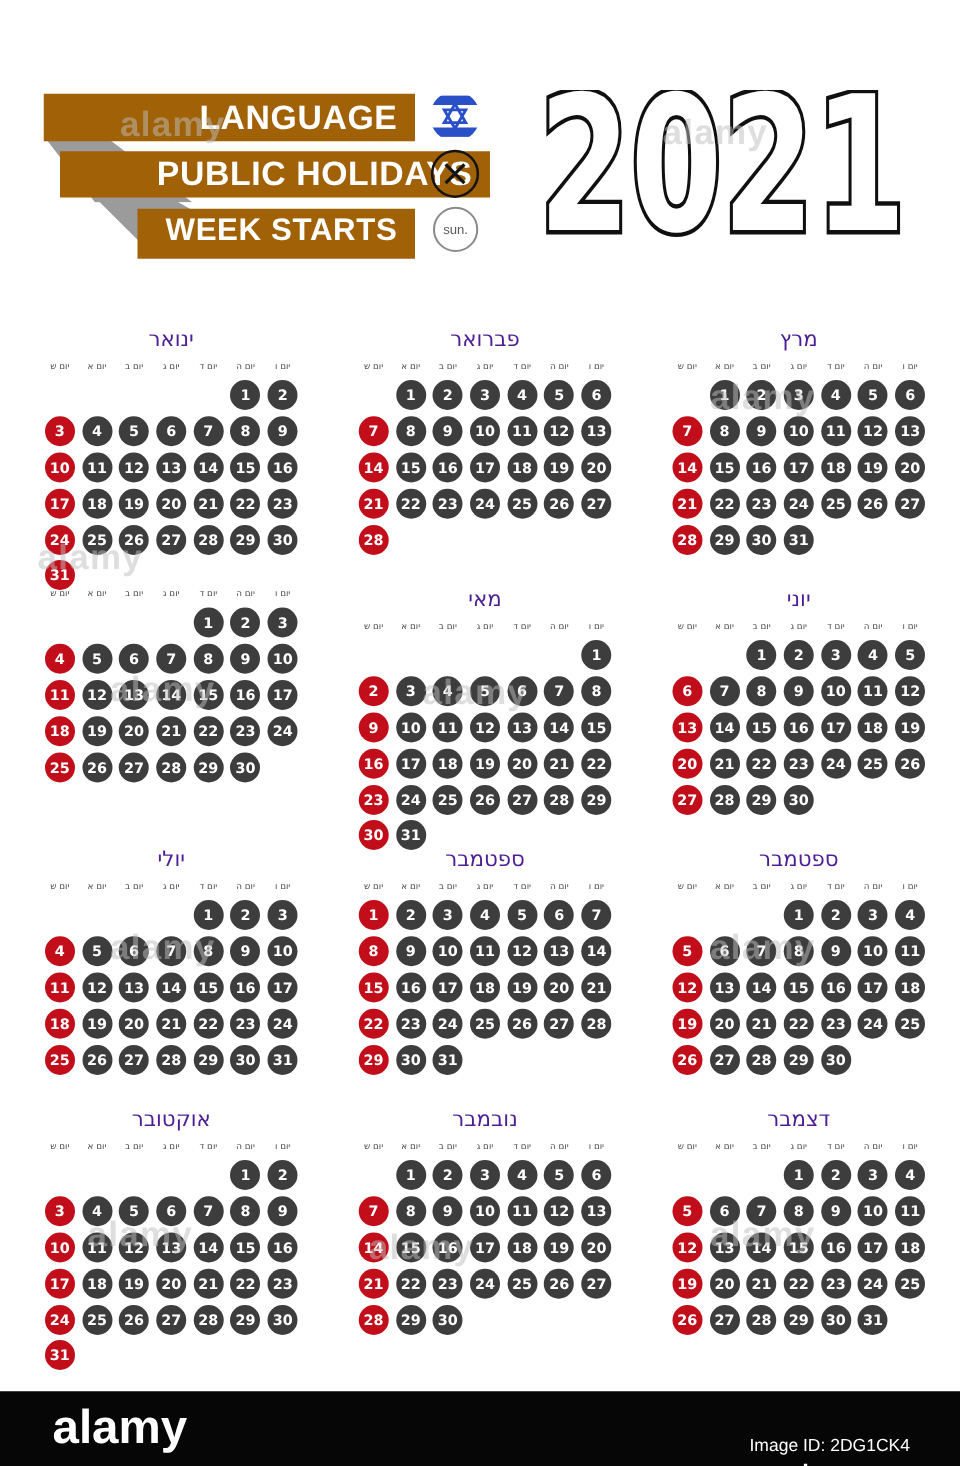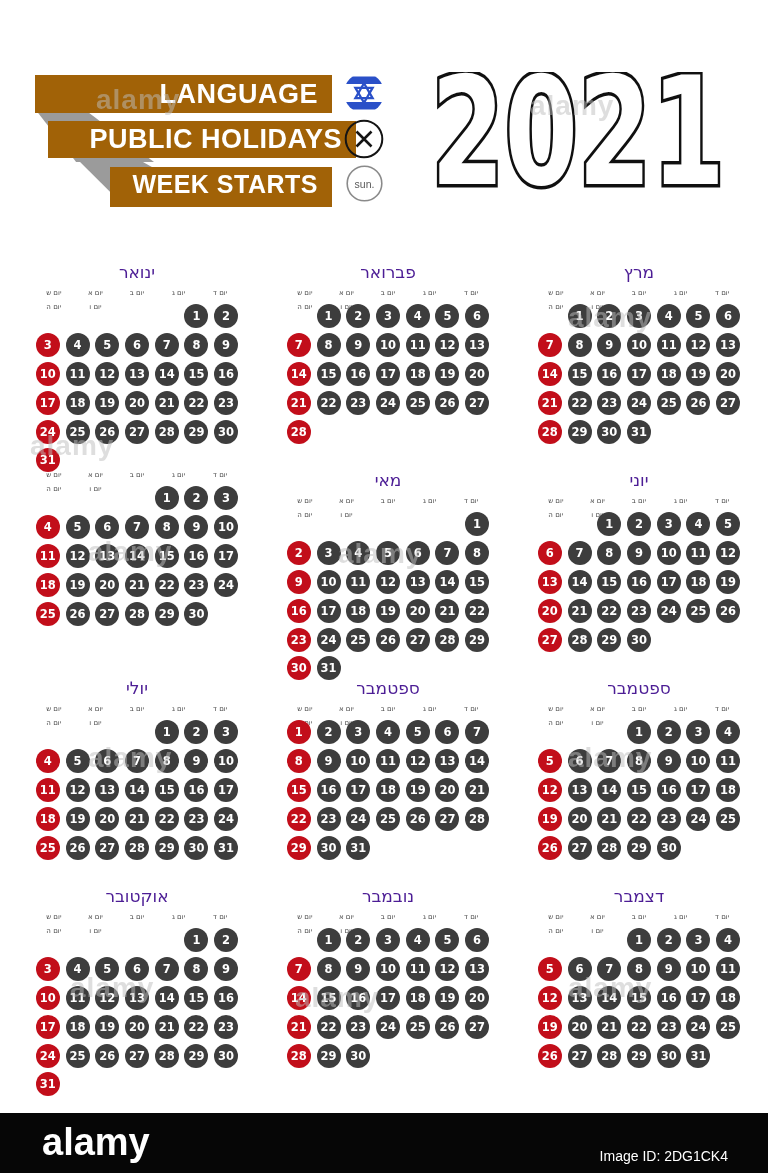--- a/index.html
+++ b/index.html
@@ -10,35 +10,35 @@
   
   .ribbon-fold{position:absolute;background:#9b9b9b;z-index:1;}
   .fold-a{left:36px;top:108px;width:118px;height:54px;
     clip-path:polygon(0% 4%,42% 4%,100% 100%,34% 100%);}
   .fold-b{left:72px;top:152px;width:142px;height:50px;
     clip-path:polygon(0% 4%,40% 4%,100% 100%,34% 100%);}
   .banner{position:absolute;background:#a16207;color:#fff;z-index:2;
     font-weight:bold;text-align:right;box-sizing:border-box;padding-right:14px;
     letter-spacing:.5px;}
   .banner-1{left:35px;top:75px;width:297px;height:38px;font-size:27px;line-height:38px;}
-  .banner-2{left:48px;top:121px;width:308px;height:37px;font-size:27px;line-height:37px;}
+  .banner-2{left:48px;top:121px;width:344px;height:37px;font-size:27px;line-height:37px;}
   .banner-3{left:110px;top:167px;width:222px;height:40px;font-size:25px;line-height:34px;}
   .hdr-icon{position:absolute;z-index:2;}
   .icon-flag{left:344px;top:73px;}
   .icon-x{left:344px;top:119px;}
   .icon-sun{left:346px;top:165px;}
   .year-wrap{position:absolute;left:428px;top:72px;z-index:2;}
   
   .months{position:absolute;left:33px;top:260px;width:710px;z-index:2;
     display:grid;grid-template-columns:repeat(3,208px);justify-content:space-between;
     grid-auto-rows:208px;}
   .month{width:208px;}
   .m-title{height:26px;line-height:24px;text-align:center;font-size:17px;color:#4c1d95;
     font-family:"DejaVu Sans",sans-serif;direction:rtl;}
-  .dow{display:grid;grid-template-columns:repeat(5,1fr);height:14px;}
+  .dow{display:grid;grid-template-columns:repeat(7,1fr);height:14px;}
   .dowc{font-size:7px;color:#4a4a4a;text-align:center;white-space:nowrap;
     font-family:"DejaVu Sans",sans-serif;line-height:14px;overflow:visible;}
   .days{display:grid;grid-template-columns:repeat(7,1fr);grid-auto-rows:28.8px;margin-top:2px;}
   .dc{display:flex;align-items:center;justify-content:center;}
   .ball{width:24px;height:24px;border-radius:50%;background:var(--c-dark,#3d3d3d);
     color:#fff;font-size:11.5px;font-weight:bold;display:flex;align-items:center;
     justify-content:center;font-family:"DejaVu Sans",sans-serif;}
   .ball.red{background:var(--c-red,#c20e1a);}
   
   .wm{position:absolute;z-index:3;font-weight:bold;font-size:28px;

